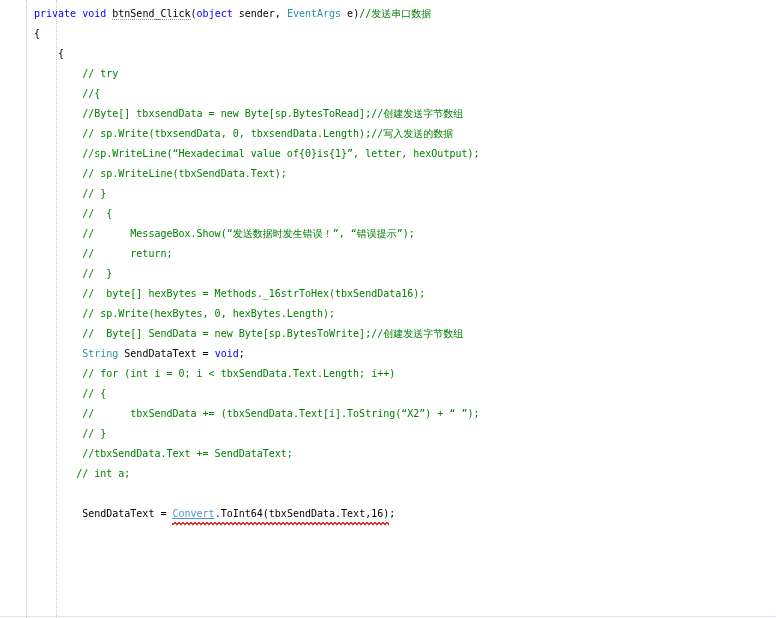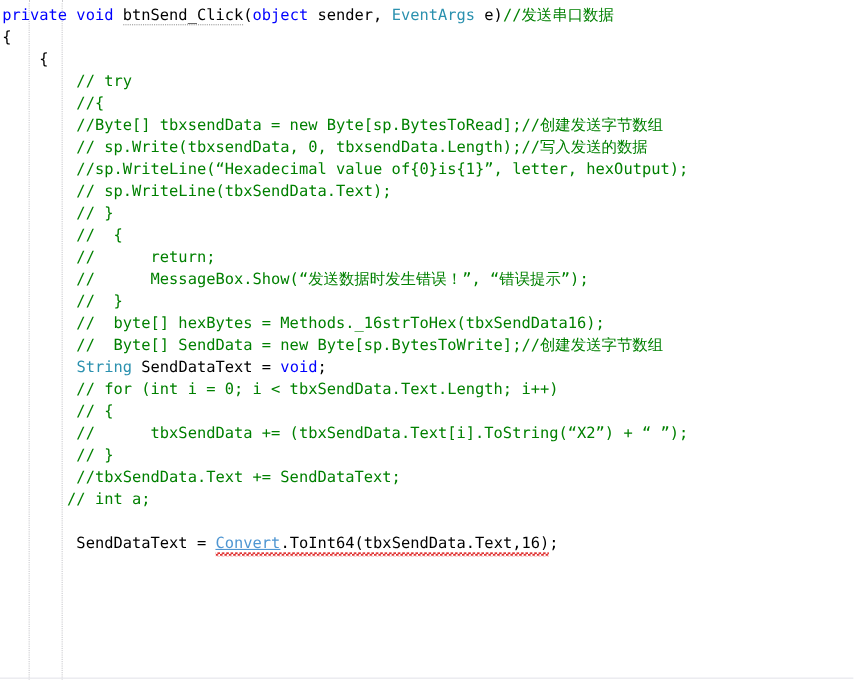--- a/index.html
+++ b/index.html
@@ -35,25 +35,26 @@
   }
 
   .code {
     position: relative;
     z-index: 2;
   }
 
   .line {
     height: 20px;
     line-height: 20px;
-    font-size: 14px;
+    font-size: 10px;
     white-space: pre;
     color: #000000;
     letter-spacing: 0px;
     padding-left: 2px;
+    margin-left: 32px;
   }
 
   
   .kw   { color: #0000ff; }           
   .typ  { color: #2b91af; }           
   .cmt  { color: #008000; }           
   .id   { color: #000000; }           
   .lnk  { color: #4f96d2; text-decoration: underline; }  
 
   
@@ -102,24 +103,25 @@
       <div class="line"><span class="id">{</span></div>
       <div class="line"><span class="id">    {</span></div>
       <div class="line"><span class="cmt">        // try</span></div>
       <div class="line"><span class="cmt">        //{</span></div>
       <div class="line"><span class="cmt">        //Byte[] tbxsendData = new Byte[sp.BytesToRead];//创建发送字节数组</span></div>
       <div class="line"><span class="cmt">        // sp.Write(tbxsendData, 0, tbxsendData.Length);//写入发送的数据</span></div>
       <div class="line"><span class="cmt">        //sp.WriteLine(“Hexadecimal value of{0}is{1}”, letter, hexOutput);</span></div>
       <div class="line"><span class="cmt">        // sp.WriteLine(tbxSendData.Text);</span></div>
       <div class="line"><span class="cmt">        // }</span></div>
       <div class="line"><span class="cmt">        //  {</span></div>
+      <div class="line"><span class="cmt">        //      MessageBox.Show(“发送数据时发生错误！”, “错误提示”);</span></div>
       <div class="line"><span class="cmt">        //      return;</span></div>
-      <div class="line"><span class="cmt">        //      MessageBox.Show(“发送数据时发生错误！”, “错误提示”);</span></div>
       <div class="line"><span class="cmt">        //  }</span></div>
       <div class="line"><span class="cmt">        //  byte[] hexBytes = Methods._16strToHex(tbxSendData16);</span></div>
+      <div class="line"><span class="cmt">        // sp.Write(hexBytes, 0, hexBytes.Length);</span></div>
       <div class="line"><span class="cmt">        //  Byte[] SendData = new Byte[sp.BytesToWrite];//创建发送字节数组</span></div>
       <div class="line"><span class="id">        </span><span class="typ">String</span><span class="id"> SendDataText = </span><span class="kw">void</span><span class="id">;</span></div>
       <div class="line"><span class="cmt">        // for (int i = 0; i &lt; tbxSendData.Text.Length; i++)</span></div>
       <div class="line"><span class="cmt">        // {</span></div>
       <div class="line"><span class="cmt">        //      tbxSendData += (tbxSendData.Text[i].ToString(“X2”) + “ ”);</span></div>
       <div class="line"><span class="cmt">        // }</span></div>
       <div class="line"><span class="cmt">        //tbxSendData.Text += SendDataText;</span></div>
       <div class="line"><span class="cmt">       // int a;</span></div>
       <div class="line">&nbsp;</div>
       <div class="line"><span class="id">        SendDataText = </span><span class="err"><span class="lnk">Convert</span><span class="id">.ToInt64(tbxSendData.Text,16)</span></span><span class="id">;</span></div>

